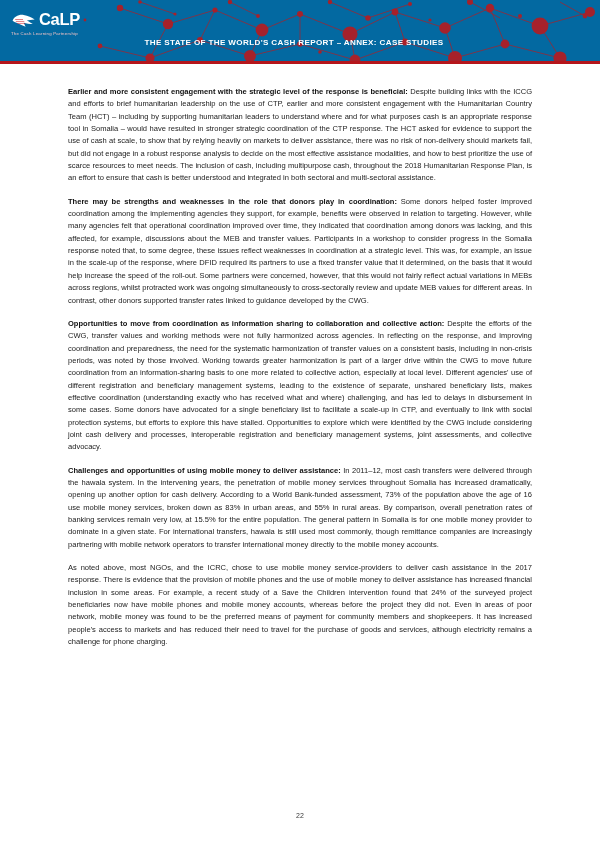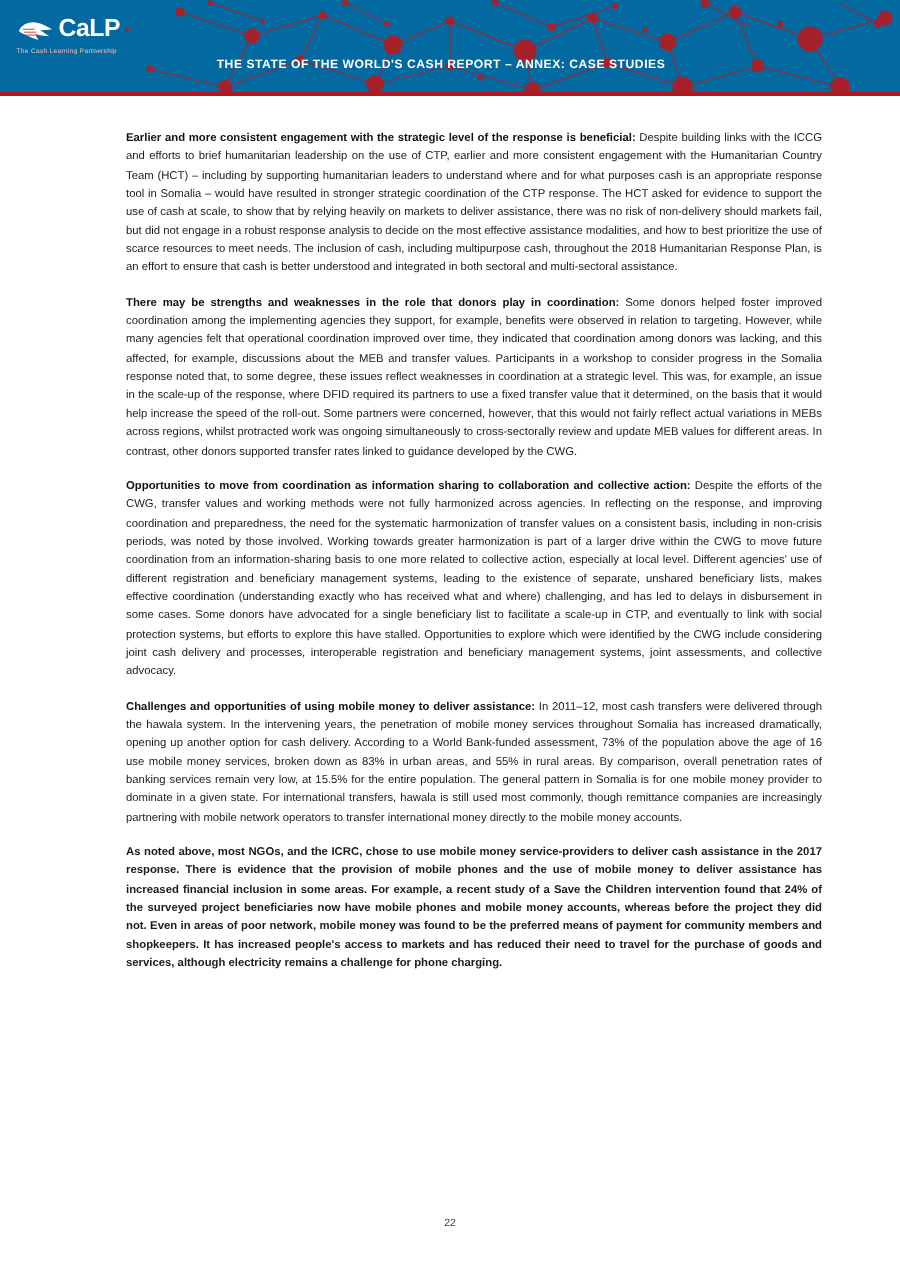--- a/index.html
+++ b/index.html
@@ -88,34 +88,34 @@
     font-size: 8.1px;
     font-weight: bold;
     letter-spacing: 0.35px;
     z-index: 5;
     white-space: nowrap;
   }
 
   
   .page-body {
     position: absolute;
-    left: 84px;
+    left: 68px;
     top: 86px;
     width: 464px;
   }
 
   .para {
     font-size: 7.55px;
     line-height: 12.35px;
     color: #1b1b1b;
     text-align: justify;
     margin-bottom: 11px;
     hyphens: none;
   }
-  .para:last-child { margin-bottom: 0; font-weight: bold; }
+  .para:last-child { margin-bottom: 0; }
 
   .lead {
     font-weight: bold;
     color: #111111;
   }
 
   
   .page-number {
     position: absolute;
     left: 0;

